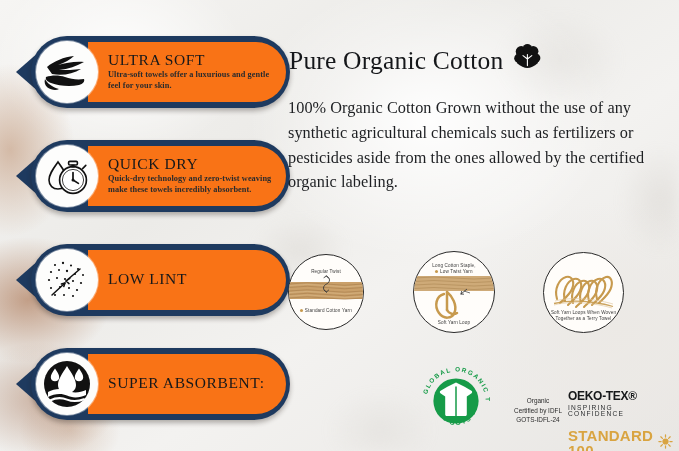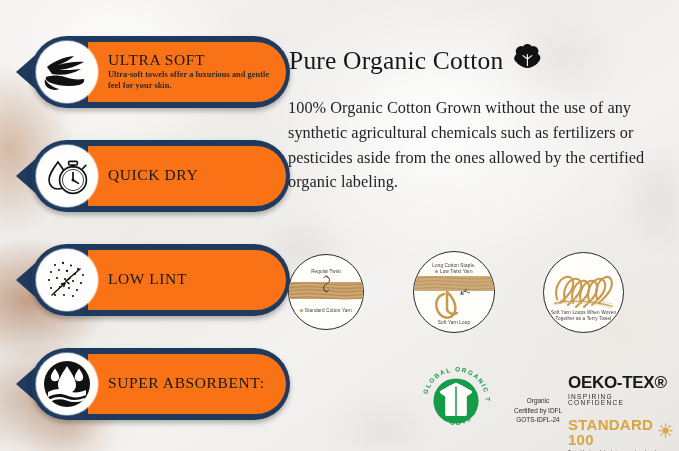--- a/index.html
+++ b/index.html
@@ -71,22 +71,22 @@
   .y2{left:413px;top:251px;width:80px;height:80px;}
   .y3{left:543px;top:252px;width:79px;height:79px;}
   .dot{display:inline-block;width:3.2px;height:3.2px;border-radius:50%;
      background:#c79a4e;vertical-align:middle;margin-right:1.5px;}
 
   
   .gots{position:absolute;left:419px;top:364px;width:74px;height:74px;z-index:6;}
   .cert-txt{position:absolute;left:505px;top:396px;z-index:6;width:66px;text-align:center;
      font-family:"Liberation Sans",sans-serif;font-size:6.4px;color:#2b2b2b;line-height:1.52;}
   .oeko{position:absolute;left:568px;top:374px;width:104px;z-index:6;}
-  .oeko-1{font-family:"Liberation Sans",sans-serif;font-weight:bold;font-size:17px;
-     color:#16181a;letter-spacing:-.3px;line-height:1;}
+  .oeko-1{font-family:"Liberation Sans",sans-serif;font-weight:bold;font-size:12px;
+     color:#16181a;letter-spacing:-.3px;line-height:1;margin-top:16px;}
   .oeko-2{font-family:"Liberation Sans",sans-serif;font-size:6.6px;color:#2a2c2e;
      letter-spacing:1.25px;margin-top:2.5px;line-height:1;}
   .oeko-3{font-family:"Liberation Sans",sans-serif;font-weight:bold;font-size:15px;
      color:#d9a441;letter-spacing:.25px;margin-top:10px;line-height:1;
      display:flex;align-items:center;gap:5px;}
   .oeko-4{font-family:"Liberation Sans",sans-serif;font-size:4.5px;color:#4a4c4e;
      line-height:1.5;margin-top:3px;letter-spacing:.04px;}
   .oeko-4 .url{color:#3c3e40;}
 </style>
 </head>
@@ -111,20 +111,21 @@
         </svg>
       </div>
     </div>
   </div>
 
   <div class="pill" style="top:140px">
     <div class="pill-tail"></div>
     <div class="pill-body">
       <div class="pill-card">
         <div class="pill-title">QUICK DRY</div>
+        <div class="pill-desc">Quick-dry technology and zero-twist weaving make these towels incredibly absorbent.</div>
       </div>
       <div class="pill-icon">
         <svg width="48" height="44" viewBox="0 0 48 44">
           <path d="M15 8 C20 15, 24 20, 24 26 C24 31.5, 20 35, 15 35 C10 35, 6 31.5, 6 26 C6 20, 10 15, 15 8 Z" fill="none" stroke="#111" stroke-width="1.6"></path>
           <circle cx="30" cy="26" r="13.4" fill="#fff" stroke="#111" stroke-width="1.7"></circle>
           <circle cx="30" cy="26" r="10.6" fill="none" stroke="#111" stroke-width=".8"></circle>
           <rect x="25.6" y="7.4" width="8.8" height="3.6" rx="1.2" fill="none" stroke="#111" stroke-width="1.6"></rect>
           <rect x="28.4" y="10.6" width="3.2" height="3" fill="#111"></rect>
           <path d="M30 26 L30 18.5 M30 26 L35.4 29.4" stroke="#111" stroke-width="1.7" stroke-linecap="round"></path>
           <circle cx="30" cy="26" r="1.5" fill="#111"></circle>

